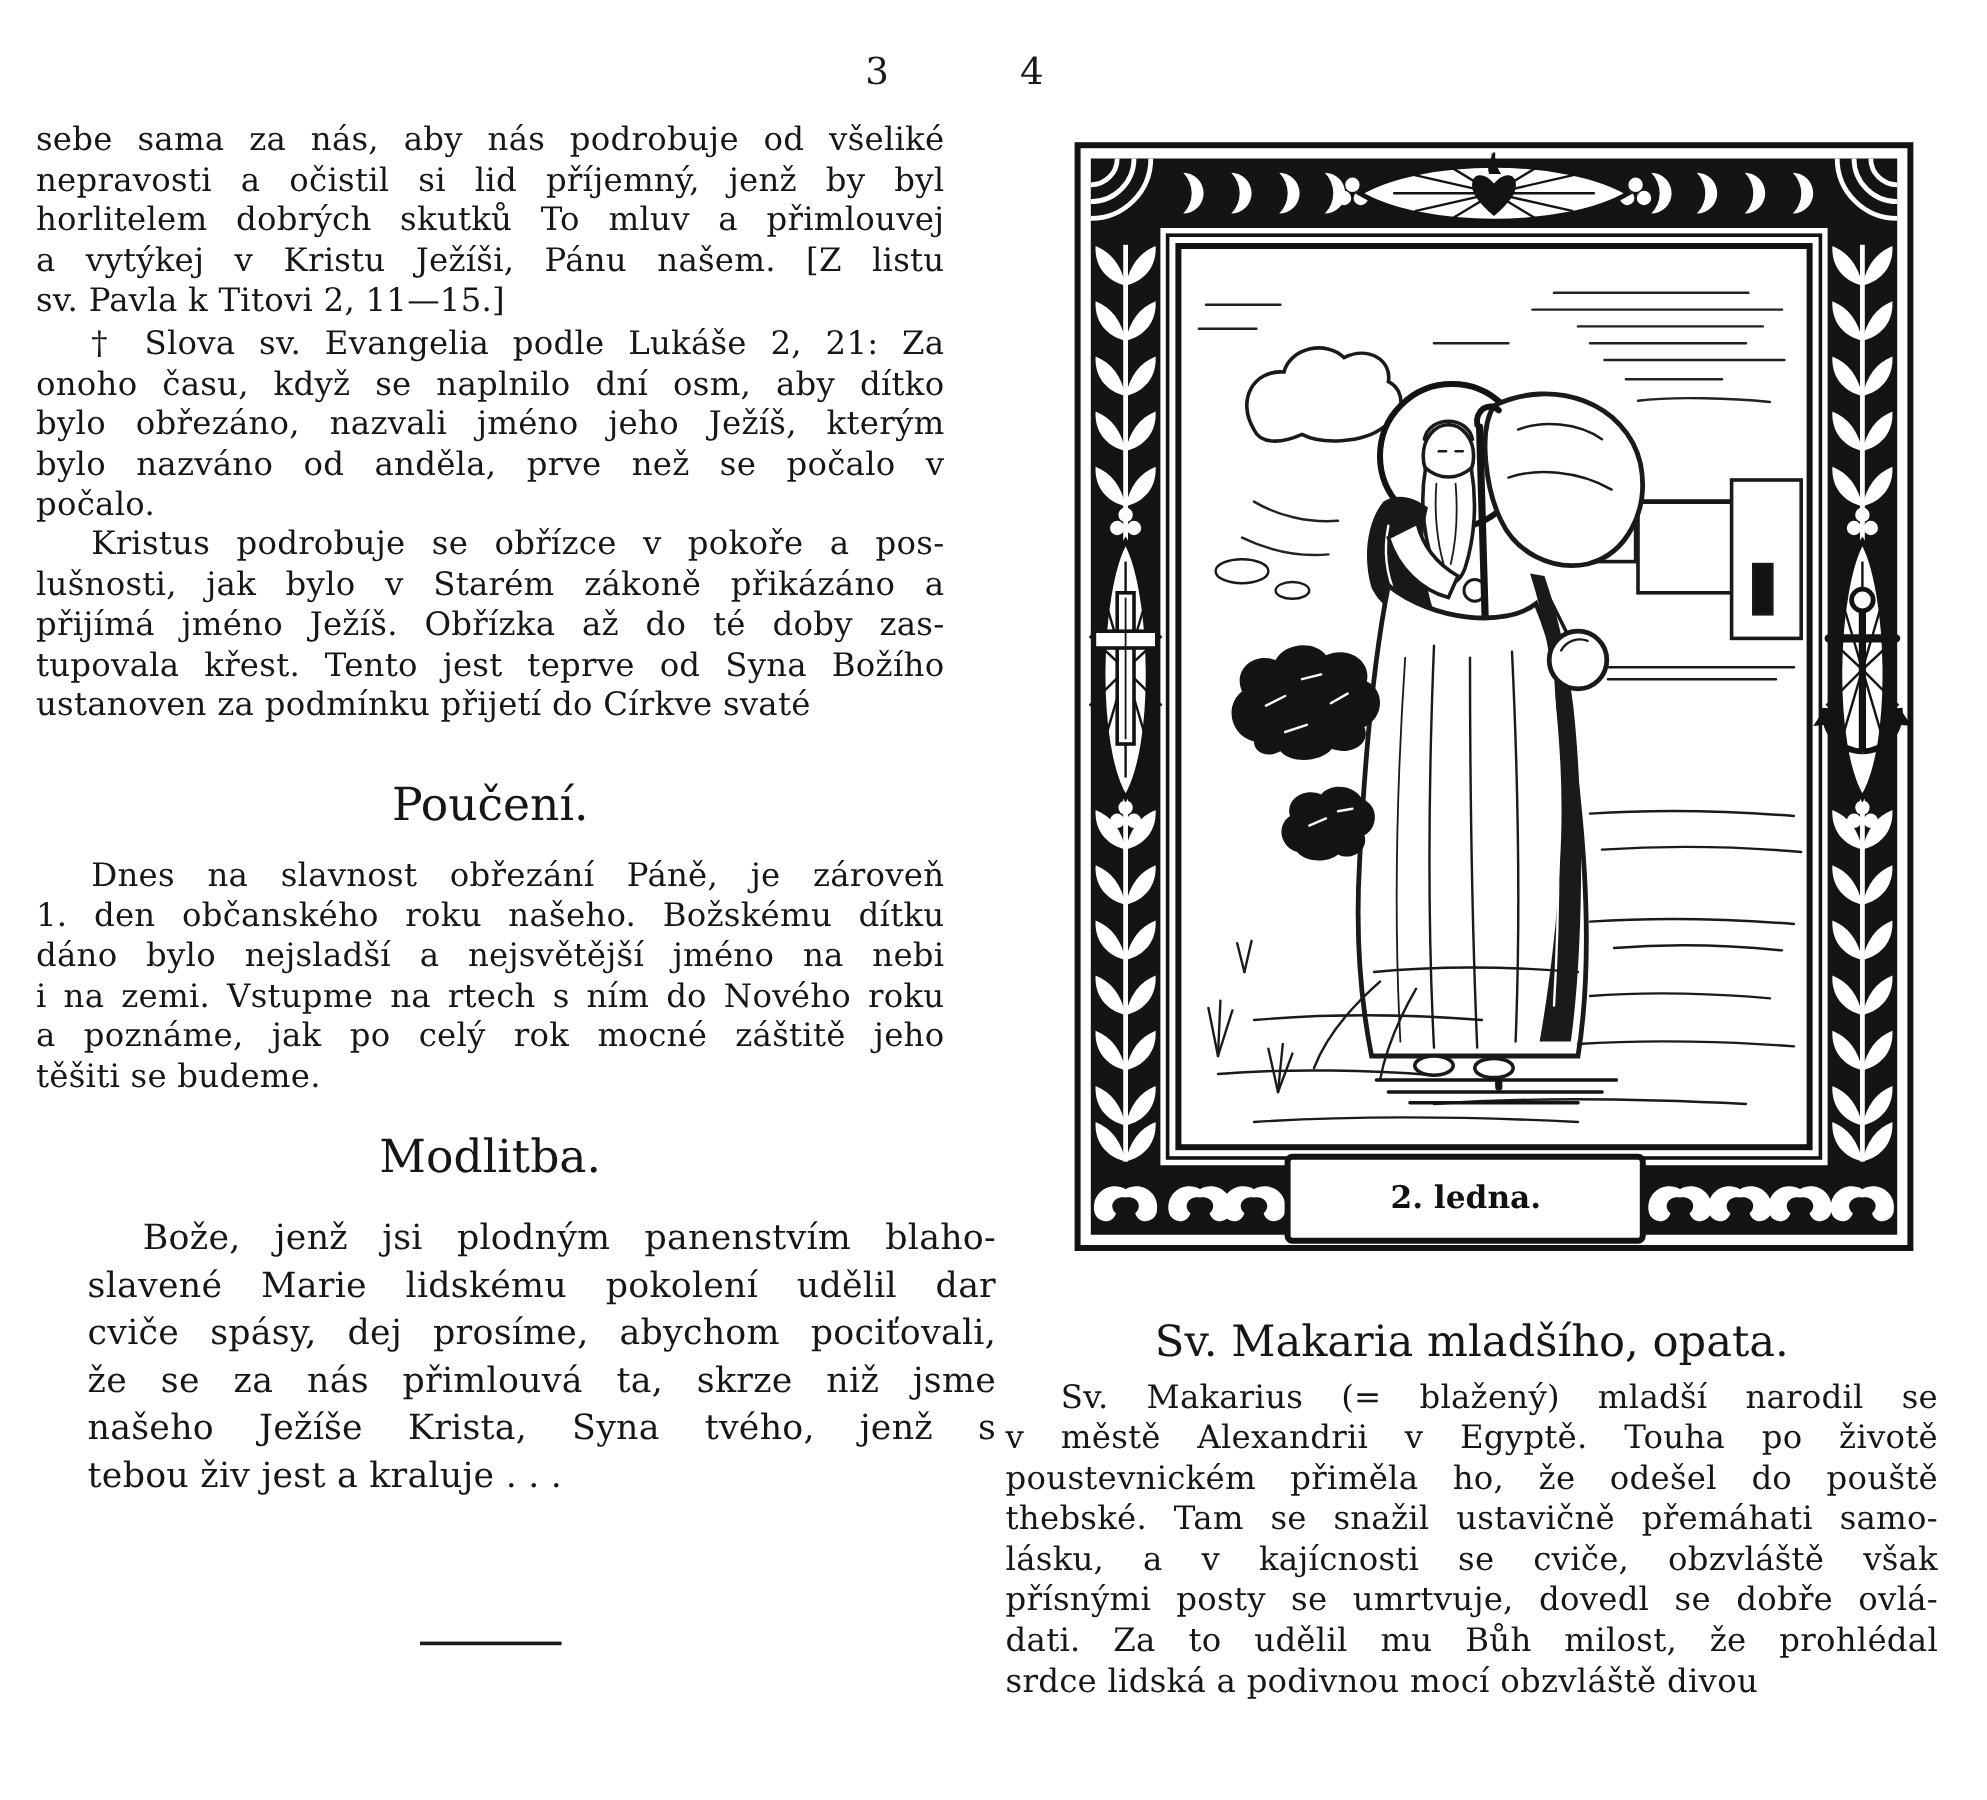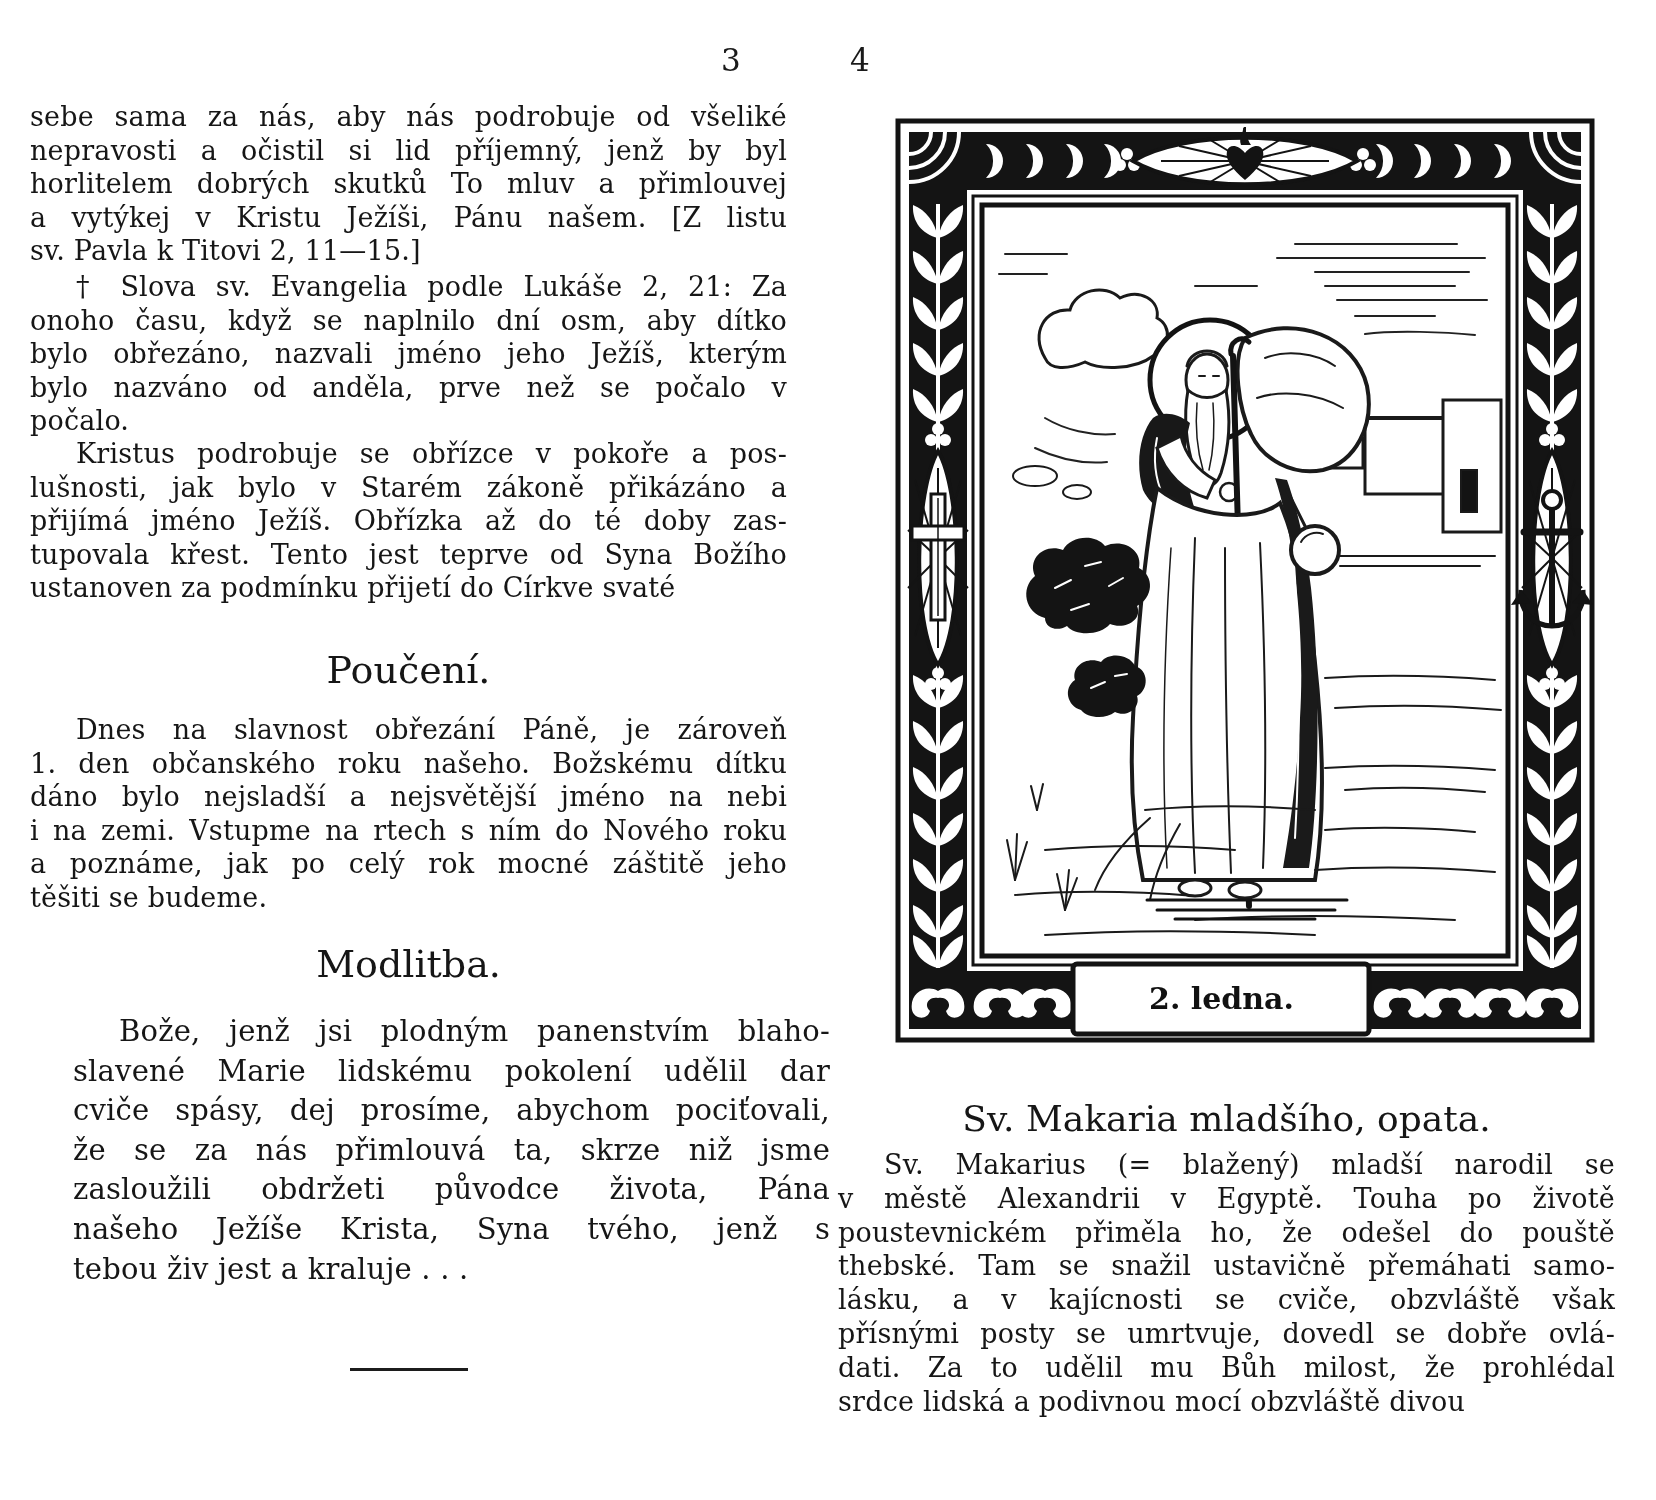--- a/index.html
+++ b/index.html
@@ -15,21 +15,21 @@
   .tline.last{text-align-last:auto;}
   .para.indent .tline:first-child{text-indent:46px;}
   .body-left{left:30px;width:757px;font-size:27px;line-height:33.5px;letter-spacing:.2px;}
   .body-right{left:838px;width:777px;font-size:27px;line-height:33.8px;letter-spacing:.2px;}
   .prayer{font-size:29px;line-height:39.6px;}
   .heading{left:30px;width:757px;text-align:center;font-weight:normal;font-size:38px;}
   .heading-right{left:838px;width:777px;text-align:center;font-weight:normal;font-size:36px;}
   .divider{left:350px;top:1368px;width:118px;border-top:3px solid #1c1c1c;}
   .caption{
     left:1073px;top:964px;width:297px;height:70px;line-height:70px;
-    text-align:center;font-weight:bold;font-size:30px;color:#111;
+    text-align:center;font-weight:bold;font-size:26px;color:#111;
   }
 </style>
 </head>
 <body>
 
 <div class="abs pagenum" style="left:721px;top:42px;">3</div>
 <div class="abs pagenum" style="left:850px;top:42px;">4</div>
 
 <div>
   <div class="abs body-left para" style="top:100px;">
@@ -63,21 +63,20 @@
       <div class="tline">a poznáme, jak po celý rok mocné záštitě jeho</div>
       <div class="tline last">těšiti se budeme.</div>
     </div>
 
   <div class="abs heading" style="top:942px;">Modlitba.</div>
   <div class="abs body-left para indent prayer" style="top:1012px;margin-left:43px;">
       <div class="tline">Bože, jenž jsi plodným panenstvím blaho-</div>
       <div class="tline">slavené Marie lidskému pokolení udělil dar</div>
       <div class="tline">cviče spásy, dej prosíme, abychom pociťovali,</div>
       <div class="tline">že se za nás přimlouvá ta, skrze niž jsme</div>
-      <div class="tline">zasloužili obdržeti původce života, Pána</div>
       <div class="tline">našeho Ježíše Krista, Syna tvého, jenž s</div>
       <div class="tline last">tebou živ jest a kraluje . . .</div>
     </div>
 
   <div class="abs divider"></div>
 </div>
 
 <div>
 
   <svg class="abs" style="left:895px;top:118px;" width="700" height="925" viewBox="0 0 700 925">

